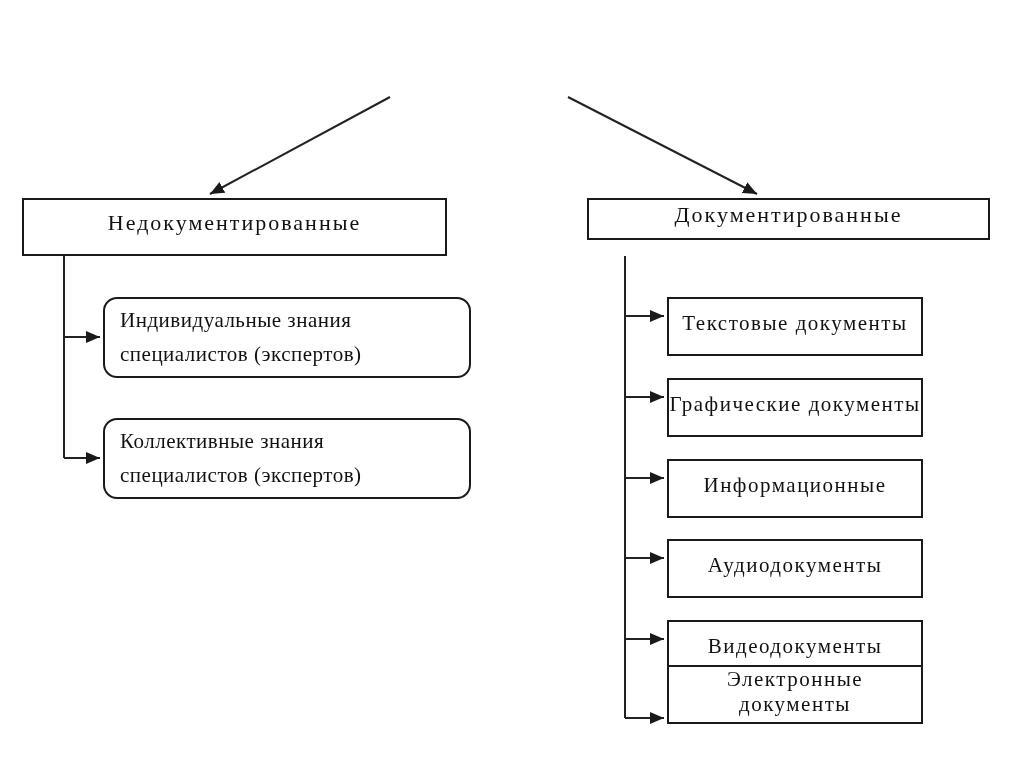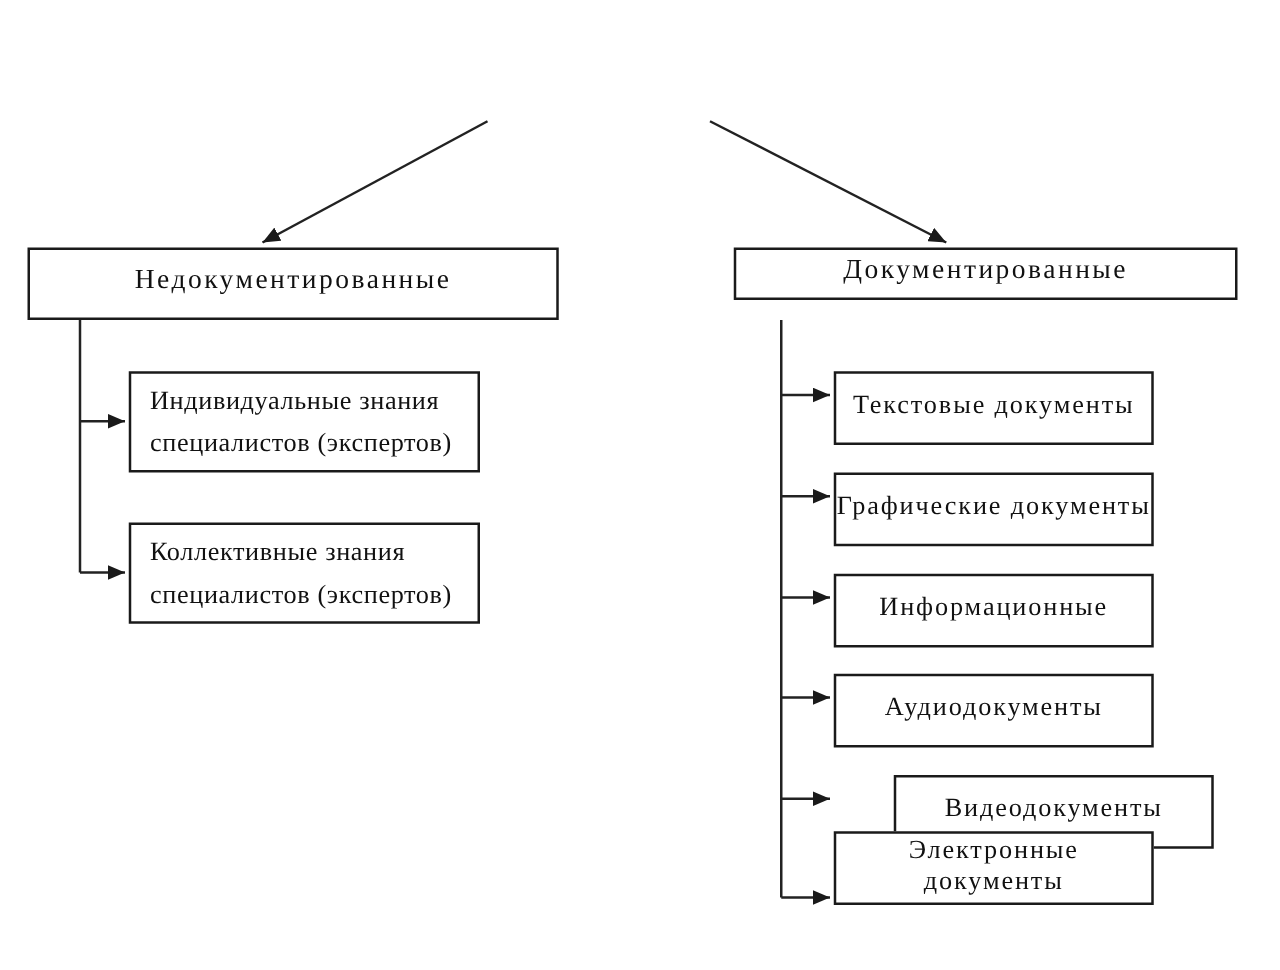--- a/index.html
+++ b/index.html
@@ -52,24 +52,25 @@
   .hdr .lbl {
     font-size: 22px;
     letter-spacing: 2px;
   }
   .hdr {
     padding-bottom: 8px;
   }
   .hdr-left  { left: 22px;  top: 198px; width: 425px; height: 58px; }
   .hdr-right { left: 587px; top: 198px; width: 403px; height: 42px; }
   .leaf-left {
-    left: 103px; width: 281px; height: 81px;
+    left: 103px; width: 368px; height: 81px;
     justify-content: flex-start;
     text-align: left;
     padding: 0 12px 0 15px;
+    border-radius: 14px;
   }
   .leaf-left .lbl {
     font-size: 21px;
     letter-spacing: 0.5px;
     line-height: 1.6;
   }
   .leaf-right {
     left: 667px; width: 256px; height: 59px;
     padding-bottom: 6px;
   }
@@ -126,20 +127,20 @@
   </div>
   <div class="box leaf-right" style="top:378px;">
     <span class="lbl">Графические документы</span>
   </div>
   <div class="box leaf-right" style="top:459px;">
     <span class="lbl">Информационные</span>
   </div>
   <div class="box leaf-right" style="top:539px;">
     <span class="lbl">Аудиодокументы</span>
   </div>
-  <div class="box leaf-right" style="top:620px;margin-left:48px;">
+  <div class="box leaf-right" style="top:620px;">
     <span class="lbl">Видеодокументы</span>
   </div>
   <div class="box leaf-right" style="top:665px;">
     <span class="lbl">Электронные документы</span>
   </div>
 
 </div>
 
 </body></html>

